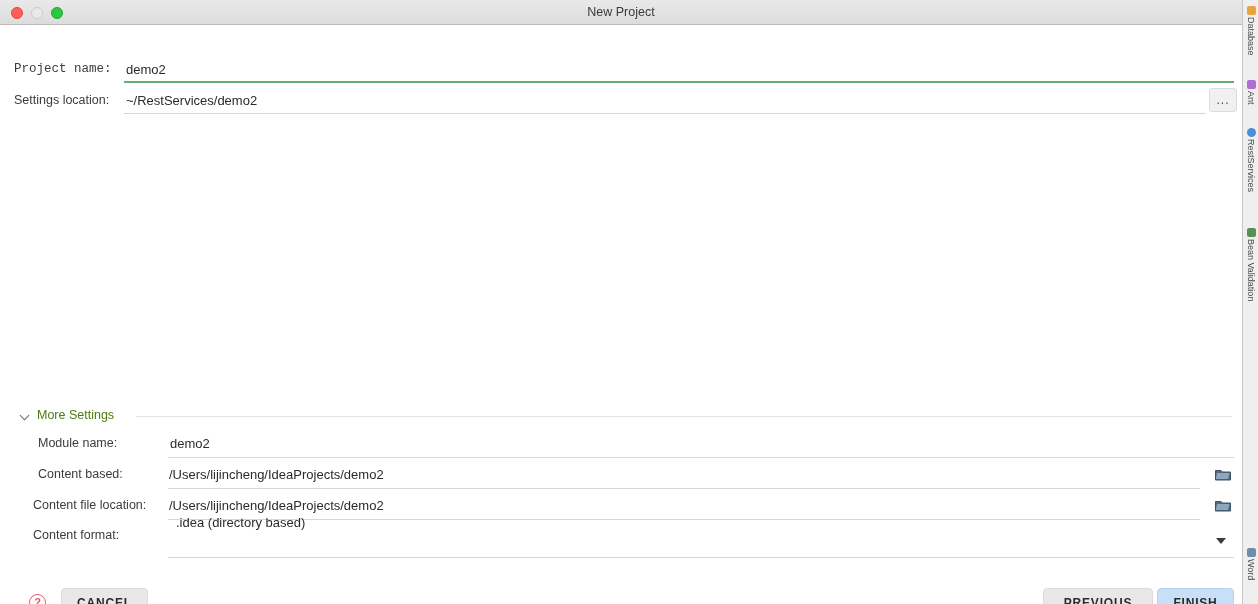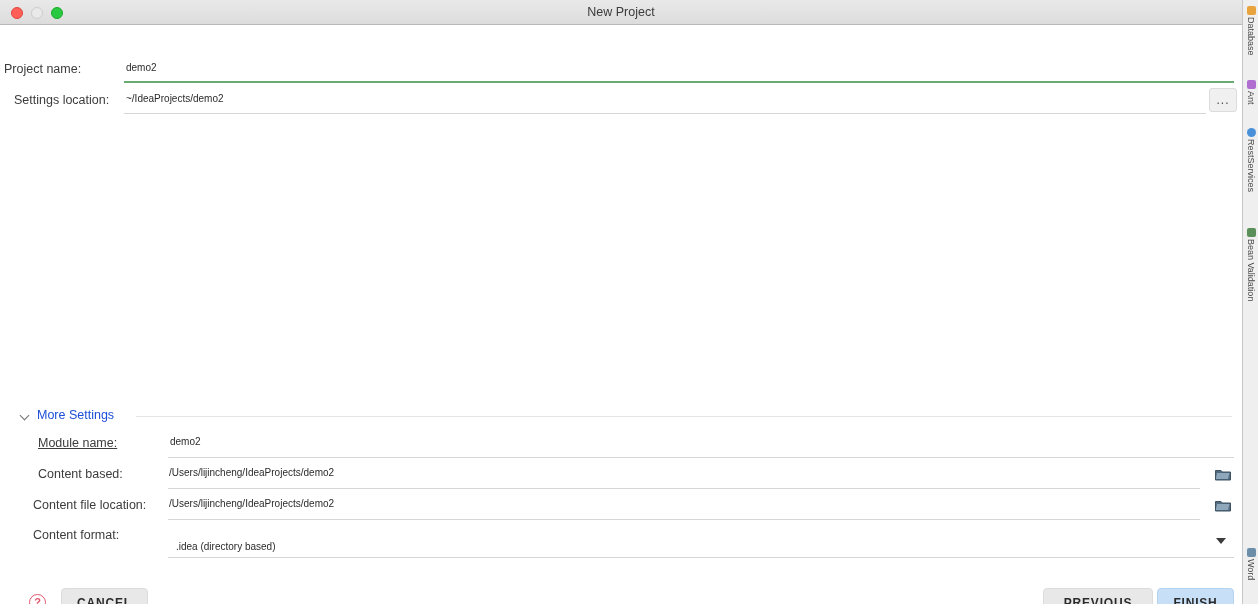--- a/index.html
+++ b/index.html
@@ -96,21 +96,21 @@
 
   
   .form-row { position:absolute; left:0; width:100%; }
   .lbl {
     position:absolute;
     font-size:12.5px; color:#3c3c3c;
     white-space:nowrap;
   }
   .field-val {
     position:absolute;
-    font-size:10px; color:#2b2b2b;
+    font-size:13px; color:#2b2b2b;
     white-space:nowrap;
   }
   .underline {
     position:absolute;
     height:1px; background:#d6d6d6;
   }
   .underline.green { background:#6aab73; height:1.5px; }
 
   
   #browse-btn {
@@ -133,21 +133,21 @@
     width:10px; height:10px; position:relative; flex:none;
   }
   .chev::after {
     content:""; position:absolute; left:1px; top:2px;
     width:6px; height:6px;
     border-right:1.4px solid #6f6f6f;
     border-bottom:1.4px solid #6f6f6f;
     transform:rotate(45deg);
   }
   #more-settings-label {
-    font-size:12.5px; color:#1d4ed8; white-space:nowrap;
+    font-size:12.5px; color:#4d7c0f; white-space:nowrap;
   }
   #more-settings-rule {
     position:absolute; left:136px; top:391px;
     right:10px; height:1px; background:#e4e4e4;
   }
 
   
   .folder-icon {
     position:absolute;
     width:16px; height:13px;
@@ -242,40 +242,40 @@
   <div id="titlebar">
     <div class="traffic t-close"></div>
     <div class="traffic t-min"></div>
     <div class="traffic t-max"></div>
     <div id="title-text">New Project</div>
   </div>
 
   <div id="dialog-body">
 
     <div class="form-row">
-      <span class="lbl" style="left:4px; top:37px;">Project name:</span>
+      <span class="lbl" style="left:14px; top:37px;font-family:Liberation Mono, monospace;">Project name:</span>
       <span class="field-val" style="left:126px; top:37px;">demo2</span>
       <div class="underline green" style="left:124px; top:56px; width:1110px;"></div>
     </div>
 
     <div class="form-row">
       <span class="lbl" style="left:14px; top:68px;">Settings location:</span>
-      <span class="field-val" style="left:126px; top:68px;">~/IdeaProjects/demo2</span>
+      <span class="field-val" style="left:126px; top:68px;">~/RestServices/demo2</span>
       <div class="underline" style="left:124px; top:88px; width:1082px;"></div>
       <div id="browse-btn" style="left:1209px; top:63px;">...</div>
     </div>
 
     <div id="more-settings-header">
       <span class="chev"></span>
       <span id="more-settings-label">More Settings</span>
     </div>
     <div id="more-settings-rule"></div>
 
     <div class="form-row">
-      <span class="lbl" style="left:38px; top:411px;text-decoration:underline;">Module name:</span>
+      <span class="lbl" style="left:38px; top:411px;">Module name:</span>
       <span class="field-val" style="left:170px; top:411px;">demo2</span>
       <div class="underline" style="left:168px; top:432px; width:1066px;"></div>
     </div>
 
     <div class="form-row">
       <span class="lbl" style="left:38px; top:442px;">Content based:</span>
       <span class="field-val" style="left:169px; top:442px;">/Users/lijincheng/IdeaProjects/demo2</span>
       <div class="underline" style="left:168px; top:463px; width:1032px;"></div>
       <svg class="folder-icon" style="left:1215px; top:443px;" viewBox="0 0 16 13">
         <path d="M0.5 2.5 L0.5 12 L15.5 12 L15.5 4 L7.5 4 L6 2.5 Z" fill="#536a7e" stroke="#3d5263" stroke-width="1"></path>
@@ -288,21 +288,21 @@
       <span class="field-val" style="left:169px; top:473px;">/Users/lijincheng/IdeaProjects/demo2</span>
       <div class="underline" style="left:168px; top:494px; width:1032px;"></div>
       <svg class="folder-icon" style="left:1215px; top:474px;" viewBox="0 0 16 13">
         <path d="M0.5 2.5 L0.5 12 L15.5 12 L15.5 4 L7.5 4 L6 2.5 Z" fill="#536a7e" stroke="#3d5263" stroke-width="1"></path>
         <path d="M2 5 L14.5 5 L13 11 L0.8 11 Z" fill="#8fa7bb"></path>
       </svg>
     </div>
 
     <div class="form-row">
       <span class="lbl" style="left:33px; top:503px;">Content format:</span>
-      <span class="field-val" style="left:176px; top:516px;">.idea (directory based)</span>
+      <span class="field-val" style="left:176px; top:490px;">.idea (directory based)</span>
       <div id="format-arrow" style="left:1216px; top:513px;"></div>
       <div class="underline" style="left:168px; top:532px; width:1066px;"></div>
     </div>
 
     <div id="footer">
       <div id="help-icon">?</div>
       <div class="dlg-btn" id="btn-cancel">CANCEL</div>
       <div class="dlg-btn" id="btn-previous">PREVIOUS</div>
       <div class="dlg-btn default" id="btn-finish">FINISH</div>
     </div>

